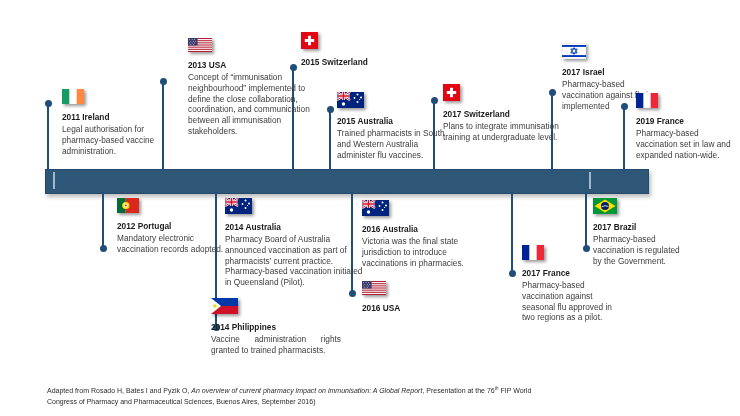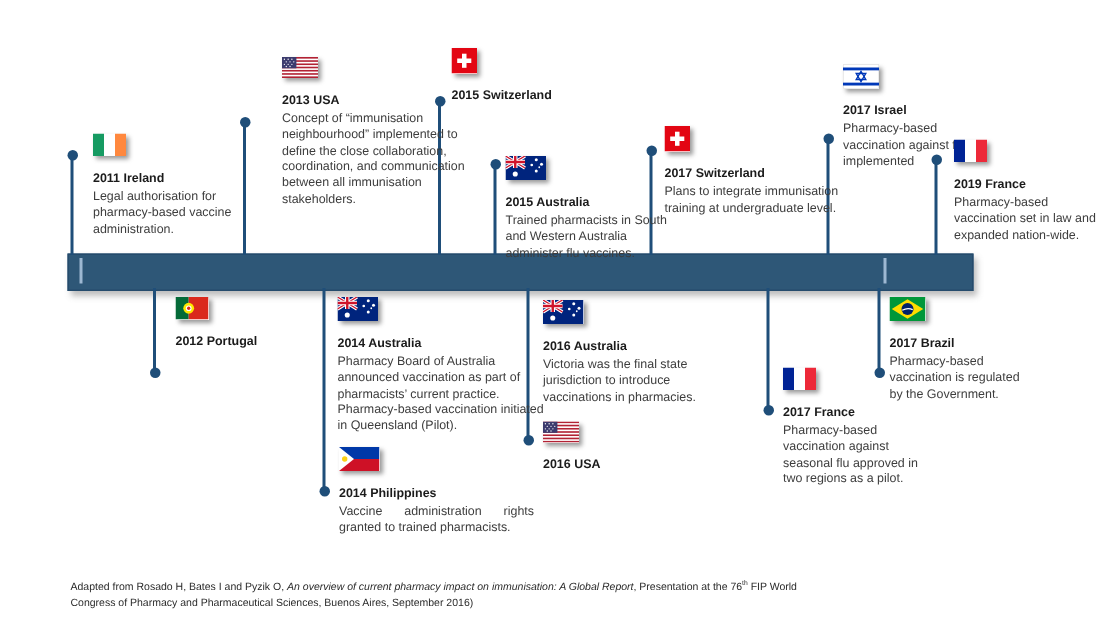--- a/index.html
+++ b/index.html
@@ -107,21 +107,21 @@
     <span class="flag">
       <svg width="17" height="17" viewBox="0 0 17 17">
           <rect width="17" height="17" fill="#E30613"></rect>
           <rect x="7" y="3.8" width="3" height="9.4" fill="#fff"></rect>
           <rect x="3.8" y="7" width="9.4" height="3" fill="#fff"></rect>
         </svg>
     </span>
     <div class="title">2015 Switzerland</div>
   </div>
 
-  <div class="entry" style="left:337px;top:104px;width:112px">
+  <div class="entry" style="left:337px;top:92px;width:112px">
     <span class="flag">
       <svg width="27" height="16" viewBox="0 0 27 16">
           <rect width="27" height="16" fill="#00247D"></rect>
           <g>
             <path d="M0,0 L13,8 M13,0 L0,8" stroke="#fff" stroke-width="2.2"></path>
             <path d="M0,0 L13,8 M13,0 L0,8" stroke="#CF142B" stroke-width=".9"></path>
             <path d="M6.5,0 V8 M0,4 H13" stroke="#fff" stroke-width="3"></path>
             <path d="M6.5,0 V8 M0,4 H13" stroke="#CF142B" stroke-width="1.6"></path>
           </g>
           <g fill="#fff">
@@ -182,20 +182,21 @@
     <span class="flag">
       <svg width="22" height="15" viewBox="0 0 22 15">
           <rect width="8.8" height="15" fill="#046A38"></rect>
           <rect x="8.8" width="13.2" height="15" fill="#DA291C"></rect>
           <circle cx="8.8" cy="7.5" r="3.6" fill="#FFE800"></circle>
           <circle cx="8.8" cy="7.5" r="1.9" fill="#fff"></circle>
           <circle cx="8.8" cy="7.5" r="1.1" fill="#DA291C"></circle>
         </svg>
     </span>
     <div class="title">2012 Portugal</div>
+    <div class="body">Mandatory electronic vaccination records adopted.</div>
   </div>
 
   <div class="entry" style="left:225px;top:198px;width:142px">
     <span class="flag">
       <svg width="27" height="16" viewBox="0 0 27 16">
           <rect width="27" height="16" fill="#00247D"></rect>
           <g>
             <path d="M0,0 L13,8 M13,0 L0,8" stroke="#fff" stroke-width="2.2"></path>
             <path d="M0,0 L13,8 M13,0 L0,8" stroke="#CF142B" stroke-width=".9"></path>
             <path d="M6.5,0 V8 M0,4 H13" stroke="#fff" stroke-width="3"></path>
@@ -208,21 +209,21 @@
             <circle cx="20.5" cy="10" r="1"></circle>
             <circle cx="17.5" cy="6" r=".9"></circle>
             <circle cx="22.5" cy="7.5" r=".6"></circle>
           </g>
         </svg>
     </span>
     <div class="title">2014 Australia</div>
     <div class="body">Pharmacy Board of Australia announced vaccination as part of pharmacists’ current practice. Pharmacy-based vaccination initiated in Queensland (Pilot).</div>
   </div>
 
-  <div class="entry" style="left:226px;top:298px;width:130px">
+  <div class="entry" style="left:211px;top:298px;width:130px">
     <span class="flag">
       <svg width="27" height="16" viewBox="0 0 27 16">
           <rect width="27" height="8" fill="#0038A8"></rect>
           <rect y="8" width="27" height="8" fill="#CE1126"></rect>
           <polygon points="0,0 10,8 0,16" fill="#fff"></polygon>
           <circle cx="3.8" cy="8" r="1.8" fill="#FCD116"></circle>
         </svg>
     </span>
     <div class="title">2014 Philippines</div>
     <div class="body justify">Vaccine administration rights granted to trained pharmacists.</div>

